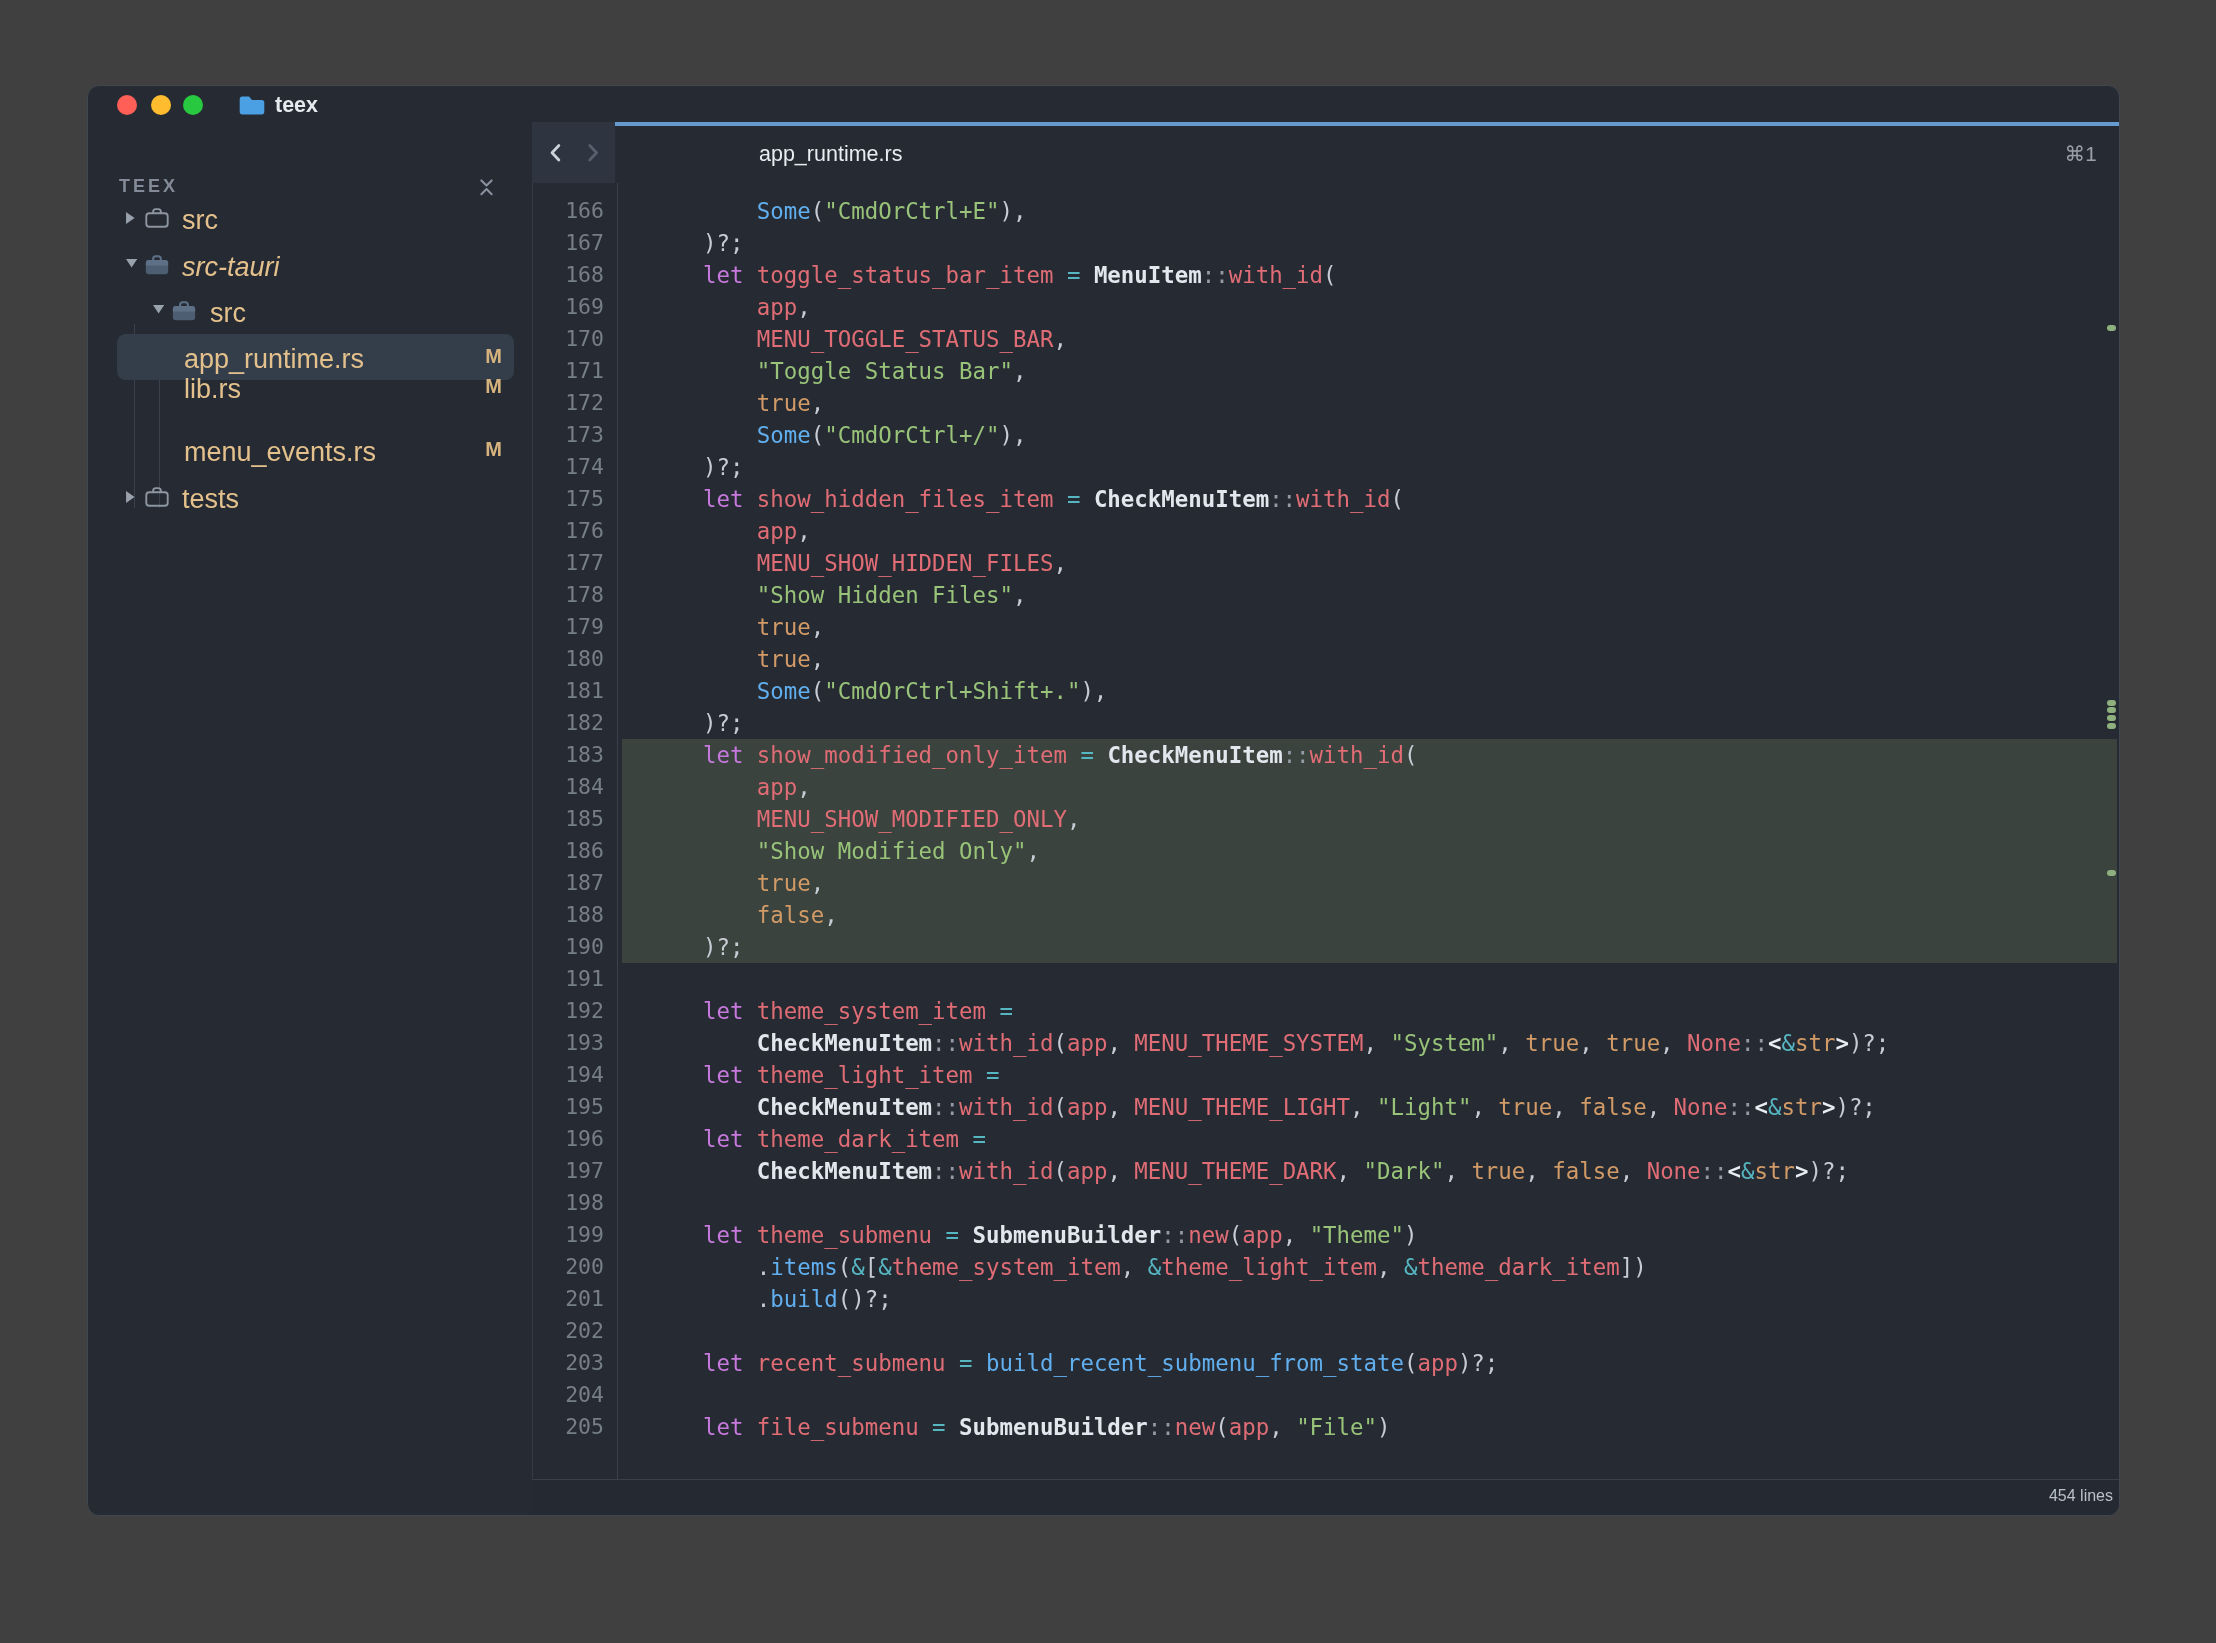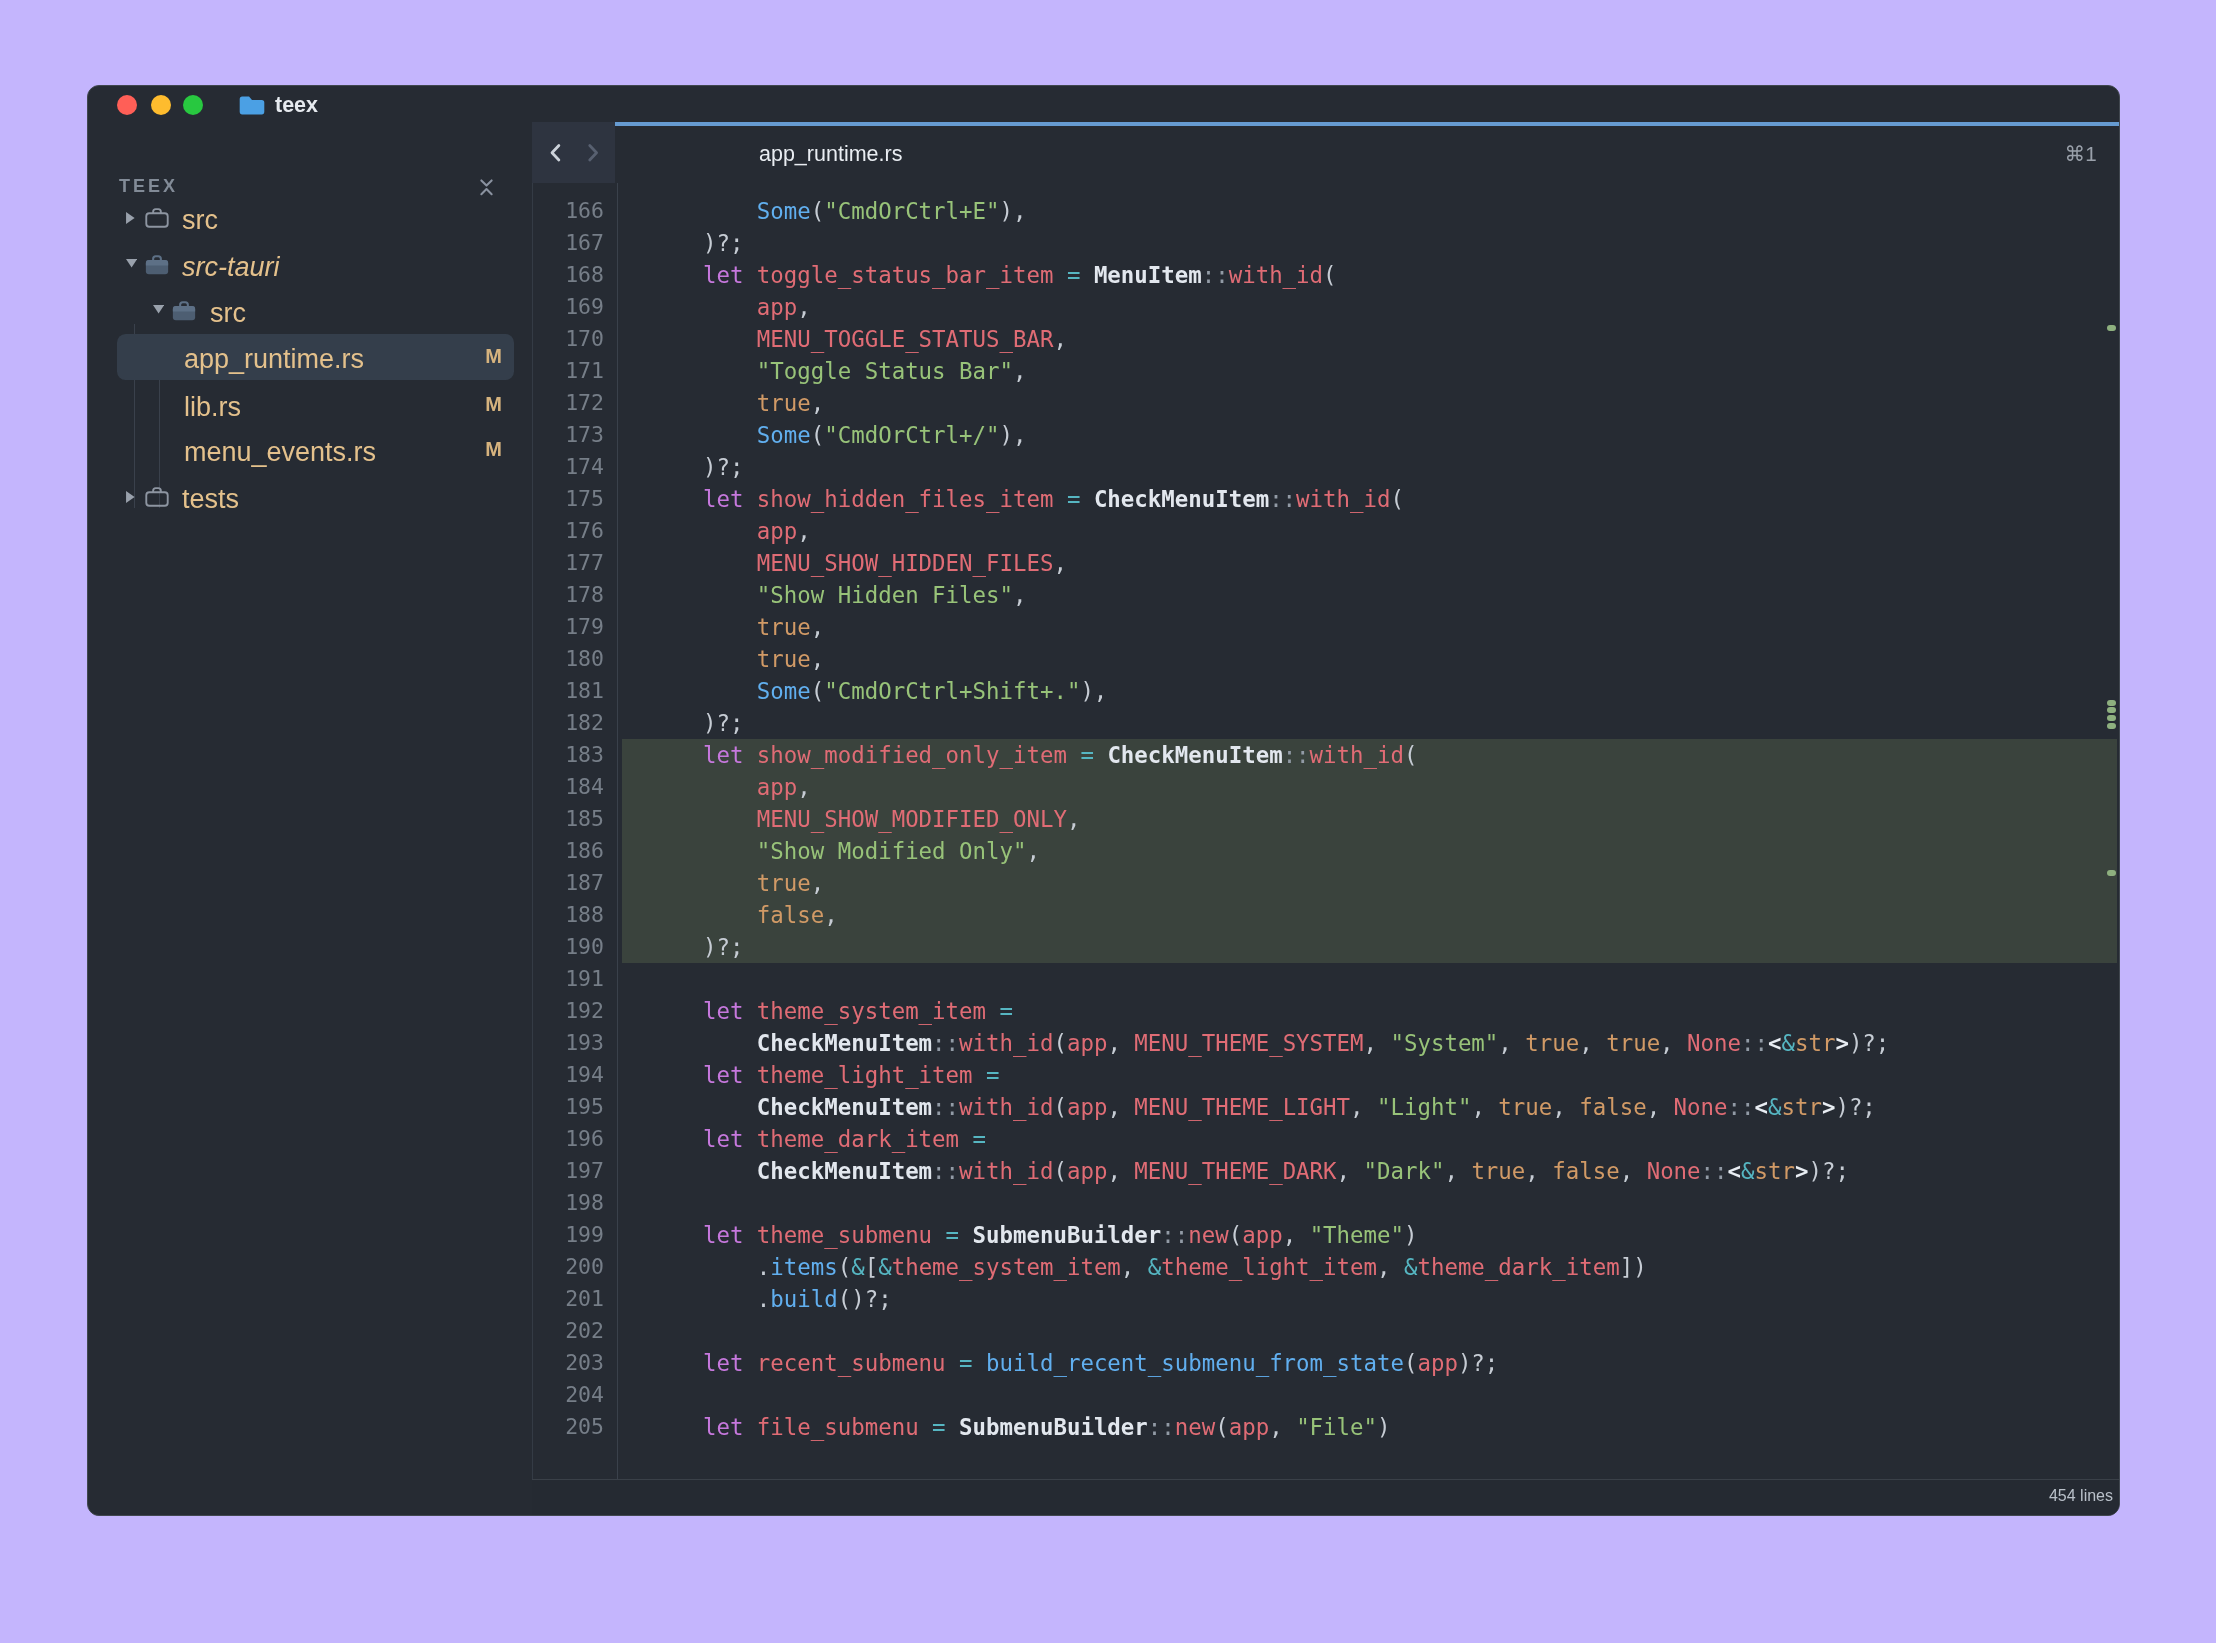--- a/index.html
+++ b/index.html
@@ -1,16 +1,16 @@
 <!DOCTYPE html>
 <html style="font-size:13.8px"><head>
 <meta charset="utf-8">
 <style>
   html,body{margin:0;padding:0;background:#000;}
-  .stage{position:relative;width:2216px;height:1644px;background:#c4b5fd;overflow:hidden;
+  .stage{position:relative;width:2216px;height:1644px;background:#404040;overflow:hidden;
          font-family:"Liberation Sans",sans-serif;}
   .window{position:absolute;left:87px;top:85px;width:2033px;height:1431px;
           background:#262b33;border:0.9px solid #41474f;border-radius:12px;overflow:hidden;
           box-sizing:border-box;}
   
   .titlebar{position:absolute;left:0;top:0;right:0;height:36px;}
   .tl{position:absolute;top:8.6px;width:20px;height:20px;border-radius:50%;}
   .tl.red{left:29px;background:#ff5f57;}
   .tl.yellow{left:63px;background:#febc2e;}
   .tl.green{left:95px;background:#28c840;}
@@ -127,21 +127,21 @@
                 <rect x="1" y="7" width="26" height="16.5" rx="3.5" fill="#4d5e72"></rect>
                 <path d="M1 10.5 a3.5 3.5 0 0 1 3.5-3.5 h19 a3.5 3.5 0 0 1 3.5 3.5 v3 H1 z" fill="#5d7086"></path>
               </svg>
             </span>
             <span class="lbl" style="left:93px">src</span>
           </div>
           <div class="trow sel" style="top: 212px;">
             <span class="lbl" style="left:67px">app_runtime.rs</span>
             <span class="badge">M</span>
           </div>
-          <div class="trow" style="top: 260px;">
+          <div class="trow" style="top: 242px;">
             <span class="lbl" style="left:67px">lib.rs</span>
             <span class="badge">M</span>
           </div>
           <div class="trow" style="top: 305px;">
             <span class="lbl" style="left:67px">menu_events.rs</span>
             <span class="badge">M</span>
           </div>
           <div class="trow" style="top: 352px;">
             <span class="caret" style="left:8.6px">
               <svg width="9.5" height="12" viewBox="0 0 11 14">

